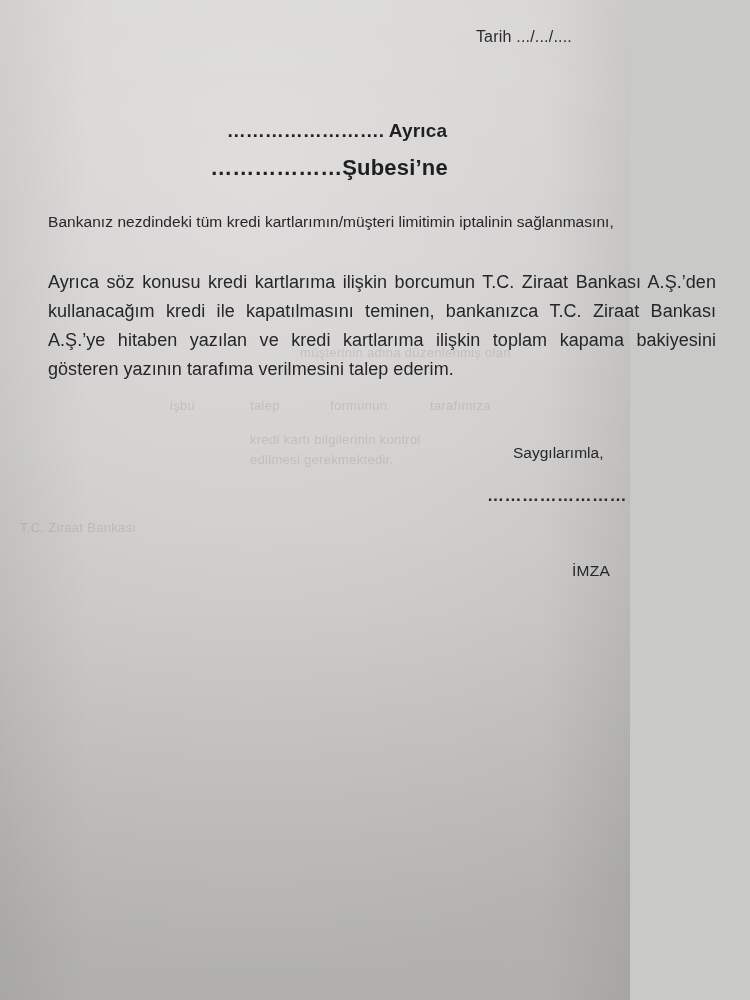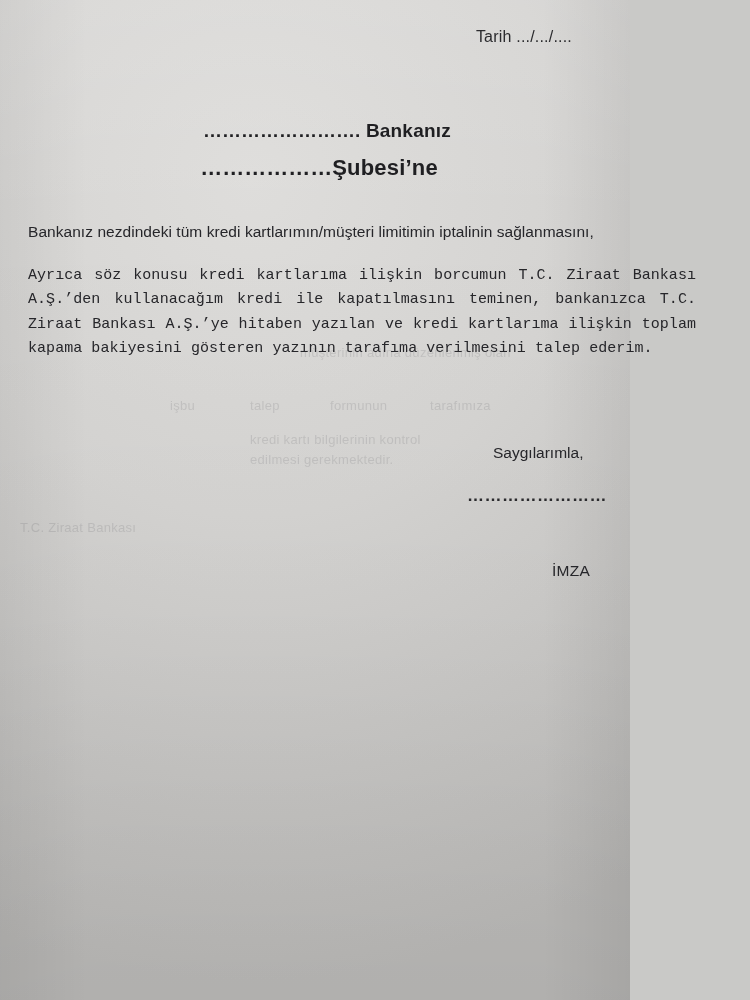--- a/index.html
+++ b/index.html
@@ -15,20 +15,21 @@
   }
 
   
   #page {
     position: relative;
     width: 630px;
     height: 1000px;
     background:
       radial-gradient(ellipse 120% 80% at 40% 18%, #dedddb 0%, #d5d4d2 42%, #c9c8c6 72%, #bebdbb 100%);
     box-sizing: border-box;
+    padding-left: 20px;
   }
   
   #page::after {
     content: "";
     position: absolute;
     inset: 0;
     pointer-events: none;
     background:
       linear-gradient(to bottom, rgba(255,255,255,0.10) 0%, rgba(255,255,255,0.0) 22%, rgba(0,0,0,0.02) 60%, rgba(0,0,0,0.07) 100%),
       linear-gradient(to right, rgba(0,0,0,0.05) 0%, rgba(0,0,0,0.0) 14%, rgba(0,0,0,0.0) 86%, rgba(0,0,0,0.06) 100%);
@@ -81,38 +82,37 @@
     color: #1f1f22;
     margin-top: 13px;
     letter-spacing: 0.2px;
     padding-left: 8px;
     text-align: center;
   }
   #heading .dots { font-weight: bold; letter-spacing: 0px; }
 
   #body-text {
     position: absolute;
-    top: 205px;
+    top: 195px;
     left: 28px;
     width: 668px;
   }
   #para1 {
     font-size: 15.5px;
     color: #26262a;
     line-height: 1.45;
     letter-spacing: 0.05px;
   }
   #para2 {
-    margin-top: 21px;
-    font-size: 15px;
+    margin-top: 35px;
+    font-size: 18px;
     color: #26262a;
     line-height: 1.62;
     text-align: justify;
     letter-spacing: 0.05px;
-    font-family: Liberation Mono, monospace;
   }
 
   #closing {
     position: absolute;
     top: 444px;
     left: 493px;
     font-size: 15.5px;
     color: #26262a;
   }
   #signature-dots {
@@ -150,21 +150,21 @@
       <div class="bleed" style="left: 20px; top: 520px;">T.C. Ziraat Bankası</div>
     </div>
 
   <div class="content">
 
     <div id="date-line">Tarih .../.../....</div>
 
     <div id="heading">
       <div class="line1">
         <span class="dots">…………………….</span>
-        <span>Bankanız</span>
+        <span>Ayrıca</span>
       </div>
       <div class="line2">
         <span class="dots">………………</span><span>Şubesi’ne</span>
       </div>
     </div>
 
     <div id="body-text">
       <p id="para1">Bankanız nezdindeki tüm kredi kartlarımın/müşteri limitimin iptalinin sağlanmasını,</p>
       <p id="para2">Ayrıca söz konusu kredi kartlarıma ilişkin borcumun T.C. Ziraat Bankası A.Ş.’den kullanacağım kredi ile kapatılmasını teminen, bankanızca T.C. Ziraat Bankası A.Ş.’ye hitaben yazılan ve kredi kartlarıma ilişkin toplam kapama bakiyesini gösteren yazının tarafıma verilmesini talep ederim.</p>
     </div>

